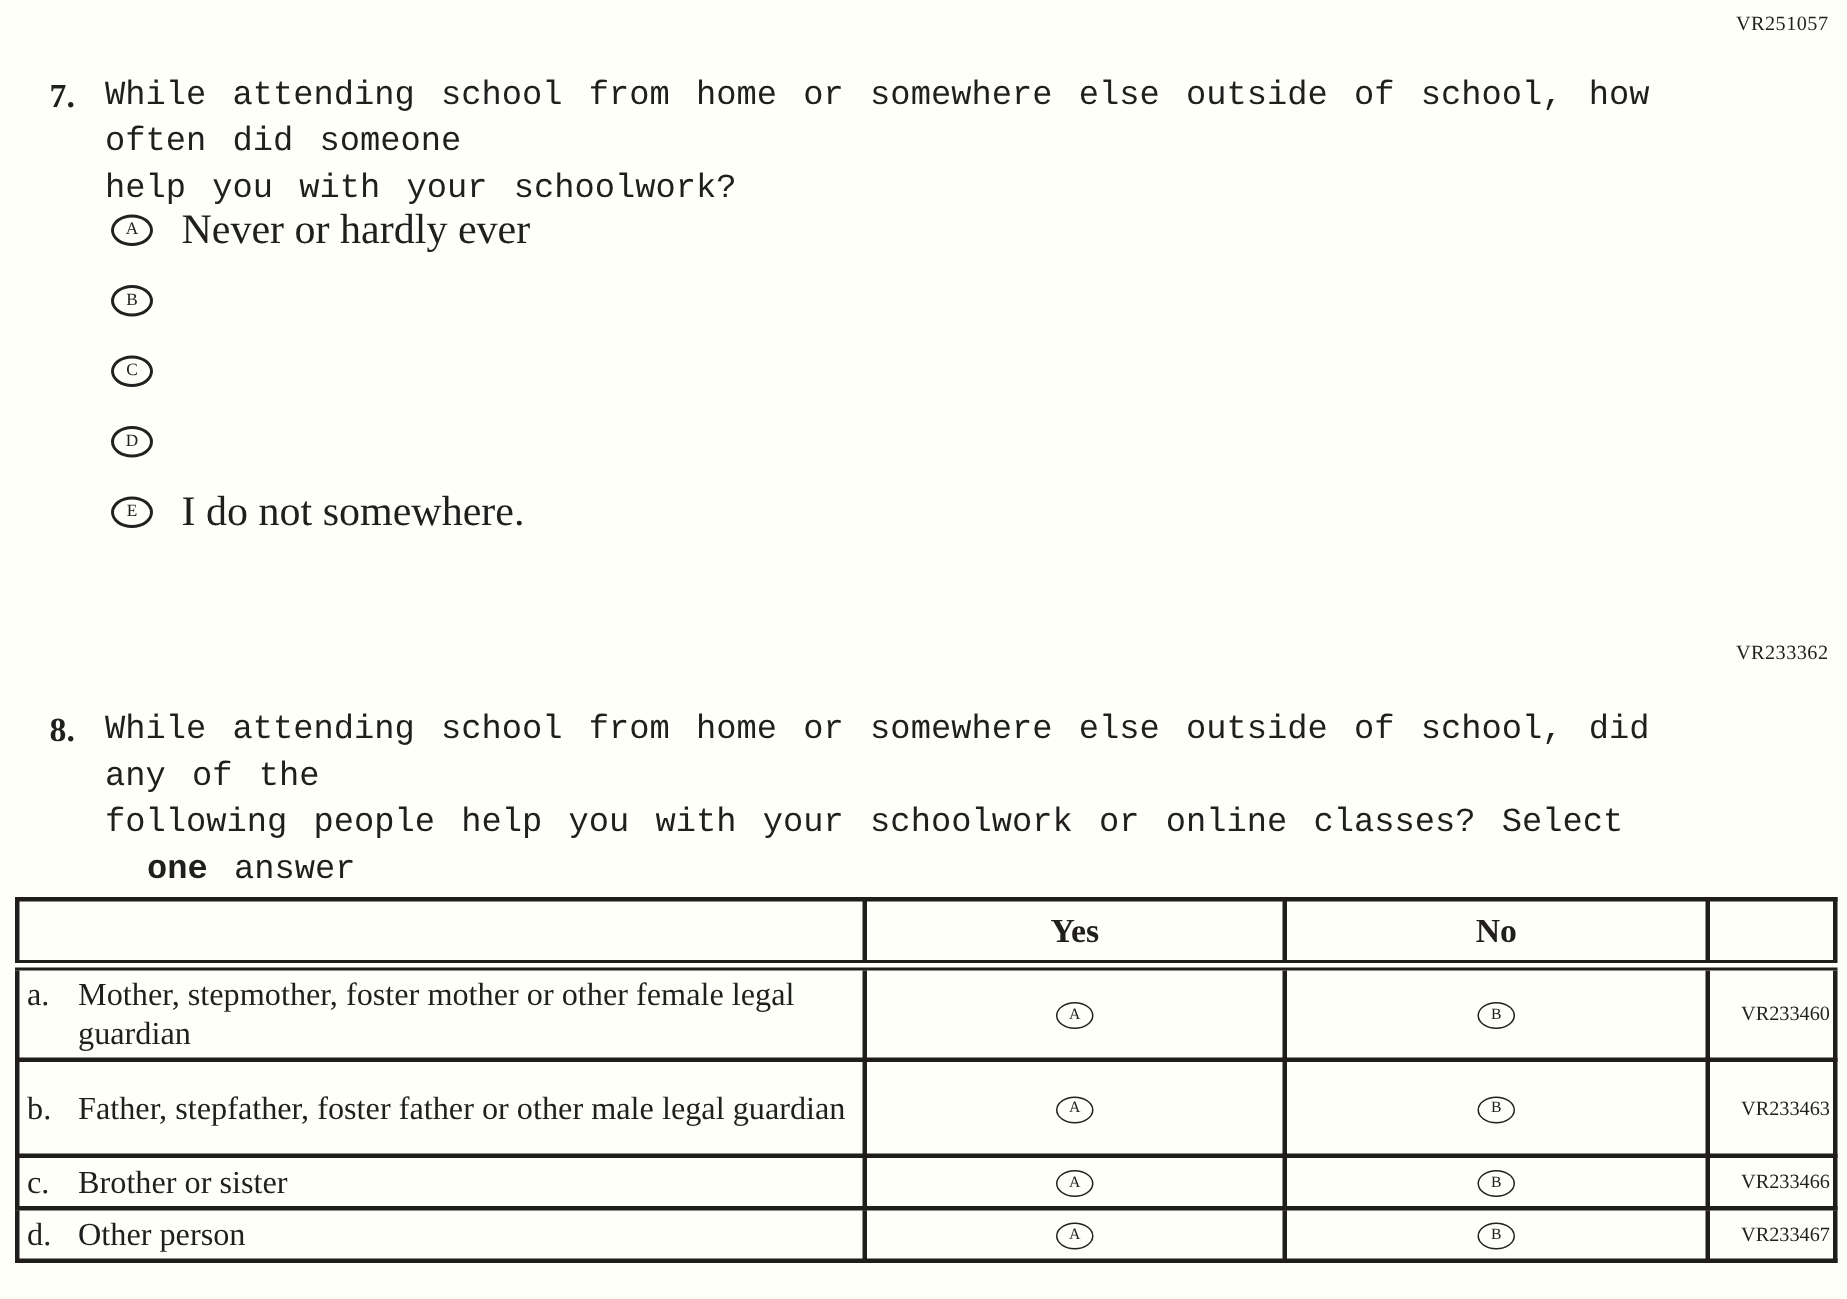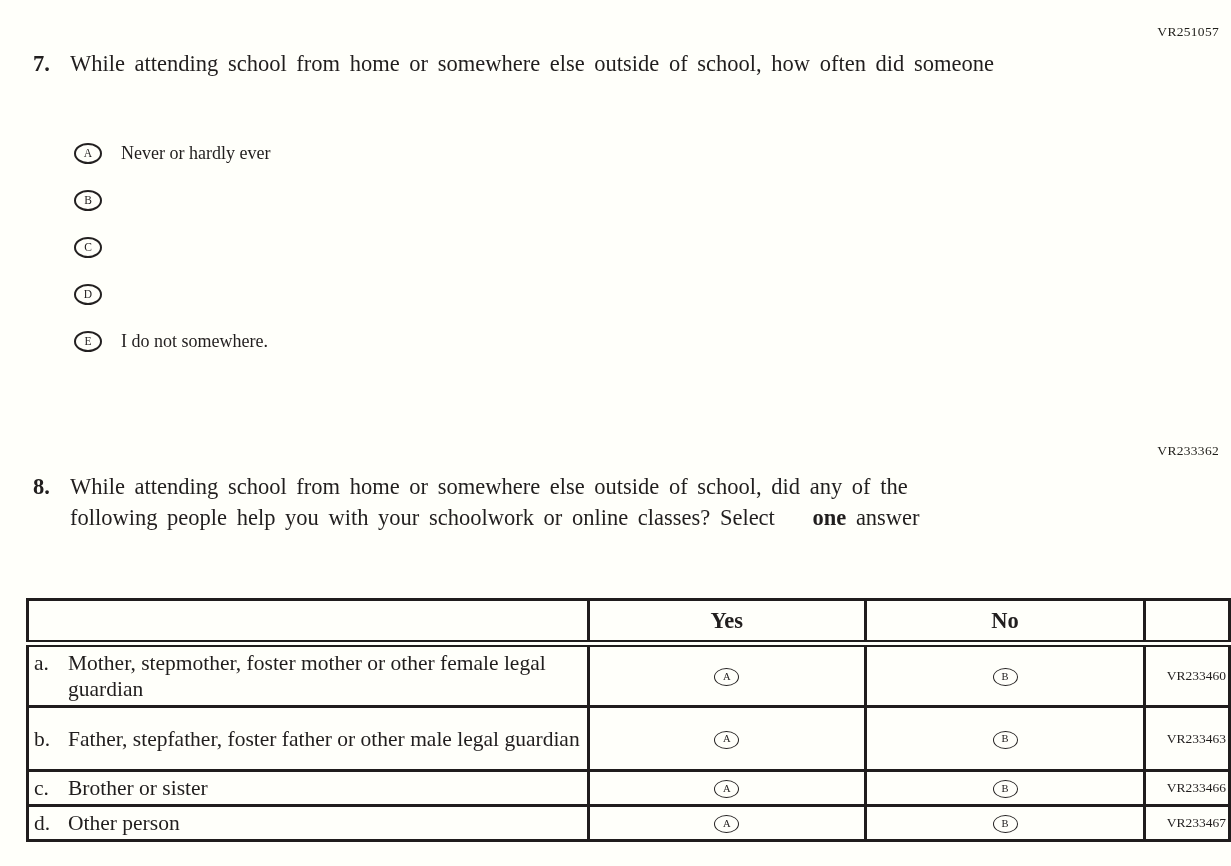--- a/index.html
+++ b/index.html
@@ -11,45 +11,44 @@
     position: relative;
     overflow: hidden;
   }
 
   .code {
     position: absolute;
     right: 12px;
     font-size: 13.5px;
     letter-spacing: 0.3px;
     color: #201f1a;
-    margin-top: 16px;
   }
   #code-top { top: 8px; }
   #code-q8  { top: 427px; }
 
   .question { position: absolute; left: 33px; display: flex; }
   #q7 { top: 48px; }
   #q8 { top: 471px; }
   .q-number { font-weight: bold; font-size: 22.5px; width: 37px; line-height: 31px; flex: 0 0 auto; }
-  .q-text { font-size: 22.5px; line-height: 31px; width: 1040px; word-spacing: 4px; }
+  .q-text { font-size: 22.5px; line-height: 31px; width: 1040px; word-spacing: 4px; font-family: Liberation Mono, monospace; }
   .bold-word { font-weight: bold; margin-left: 28px; }
 
   .options { position: absolute; left: 74px; top: 130px; }
   .option-row { display: flex; align-items: center; height: 47px; gap: 19px; }
   .bubble {
     display: inline-flex; align-items: center; justify-content: center;
     width: 28px; height: 21px;
     border: 2px solid #232020; border-radius: 50%;
     font-size: 11.5px; line-height: 1; flex: 0 0 auto;
     color: #232020;
   }
-  .option-label { font-size: 18px; }
+  .option-label { font-size: 28px; }
 
   table.q8-table {
-    position: absolute; left: 26px; top: 598px;
+    position: absolute; left: 10px; top: 598px;
     border-collapse: collapse; table-layout: fixed;
     background: transparent;
   }
   .q8-table th, .q8-table td { border: 3px solid #201d1d; }
   .q8-table thead th {
     height: 44px; font-size: 22.5px; font-weight: bold;
     border-bottom: 7px double #201d1d; text-align: center;
   }
   td.label-cell { font-size: 21.5px; padding: 3px 6px 3px 5px; vertical-align: middle; }
   .label-inner { display: flex; gap: 9px; line-height: 26px; }
@@ -61,20 +60,21 @@
 </style>
 </head>
 <body>
 
 <div class="code" id="code-top">VR251057</div>
 
 <div class="question" id="q7">
   <div class="q-number">7.</div>
   <div class="q-text">
     <span>While attending school from home or somewhere else outside of school, how often did someone</span><br>
+    <span>help you with your schoolwork?</span>
   </div>
 </div>
 
 <div class="options">
   <div class="option-row">
     <span class="bubble">A</span>
     <span class="option-label">Never or hardly ever</span>
   </div>
   <div class="option-row">
     <span class="bubble">B</span>

